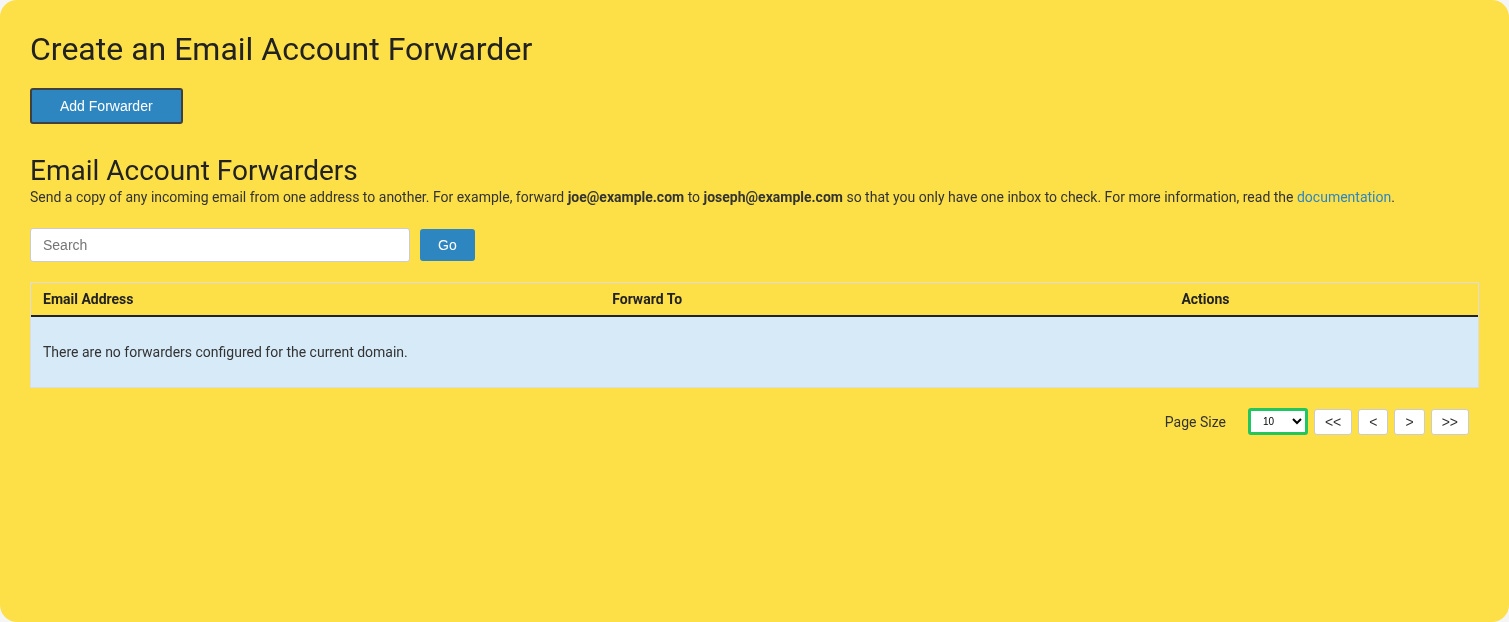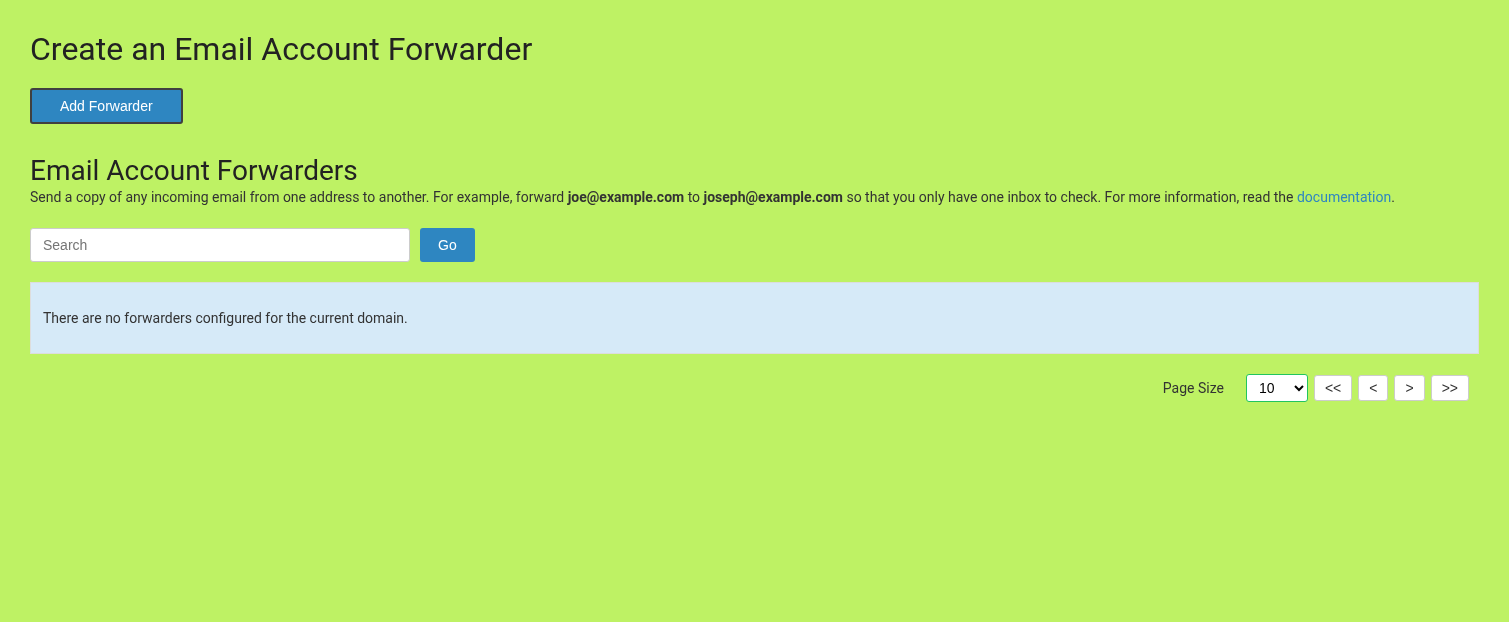--- a/index.html
+++ b/index.html
@@ -9,24 +9,25 @@
     }
 
     body {
       font-family: -apple-system, BlinkMacSystemFont, "Segoe UI", Roboto, Arial, sans-serif;
       background-color: #f5f5f5;
       color: #333;
       font-size: 14px;
     }
 
     .page-container {
-      background: #bef264;
+      background: #fde047;
       padding: 30px 30px 30px 30px;
       min-height: 622px;
       max-width: 1509px;
+      border-radius: 17px;
     }
 
     .page-title {
       font-size: 32px;
       font-weight: 400;
       color: #222;
       margin-bottom: 20px;
     }
 
     .button-group {
@@ -70,20 +71,21 @@
     }
 
     .description a {
       color: #2e86c1;
       text-decoration: none;
       text-align: right;
     }
 
     .search-row {
       display: flex;
+      align-items: center;
       gap: 10px;
       margin-bottom: 20px;
     }
 
     .search-input {
       width: 380px;
       padding: 8px 12px;
       font-size: 14px;
       border: 1px solid #ccc;
       border-radius: 3px;
@@ -133,22 +135,22 @@
     }
 
     .pagination-label {
       font-size: 14px;
       color: #333;
       margin-right: 16px;
     }
 
     .page-size-select {
       padding: 4px 8px;
-      font-size: 14px;
-      border: 1px solid #22c55e;
+      font-size: 10px;
+      border: 3px solid #22c55e;
       border-radius: 3px;
       background: #fff;
       cursor: pointer;
       min-width: 60px;
     }
 
     .pagination-btn {
       background: #fff;
       border: 1px solid #ccc;
       padding: 4px 10px;
@@ -185,20 +187,25 @@
   <p class="description">
     <span>Send a copy of any incoming email from one address to another. For example, forward </span><strong>joe@example.com</strong><span> to </span><strong>joseph@example.com</strong><span> so that you only have one inbox to check. For more information, read the </span><a href="#">documentation</a><span>.</span>
   </p>
 
   <div class="search-row">
     <input type="text" class="search-input" placeholder="Search" style="">
     <button class="btn-go">Go</button>
   </div>
 
   <div class="table-area">
+    <div class="table-header">
+      <div class="table-header-cell">Email Address</div>
+      <div class="table-header-cell">Forward To</div>
+      <div class="table-header-cell">Actions</div>
+    </div>
     <div class="table-empty-row">There are no forwarders configured for the current domain.</div>
   </div>
 
   <div class="pagination-row">
     <span class="pagination-label">Page Size</span>
     <select class="page-size-select">
       <option>10</option>
       <option>25</option>
       <option>50</option>
       <option>100</option>

